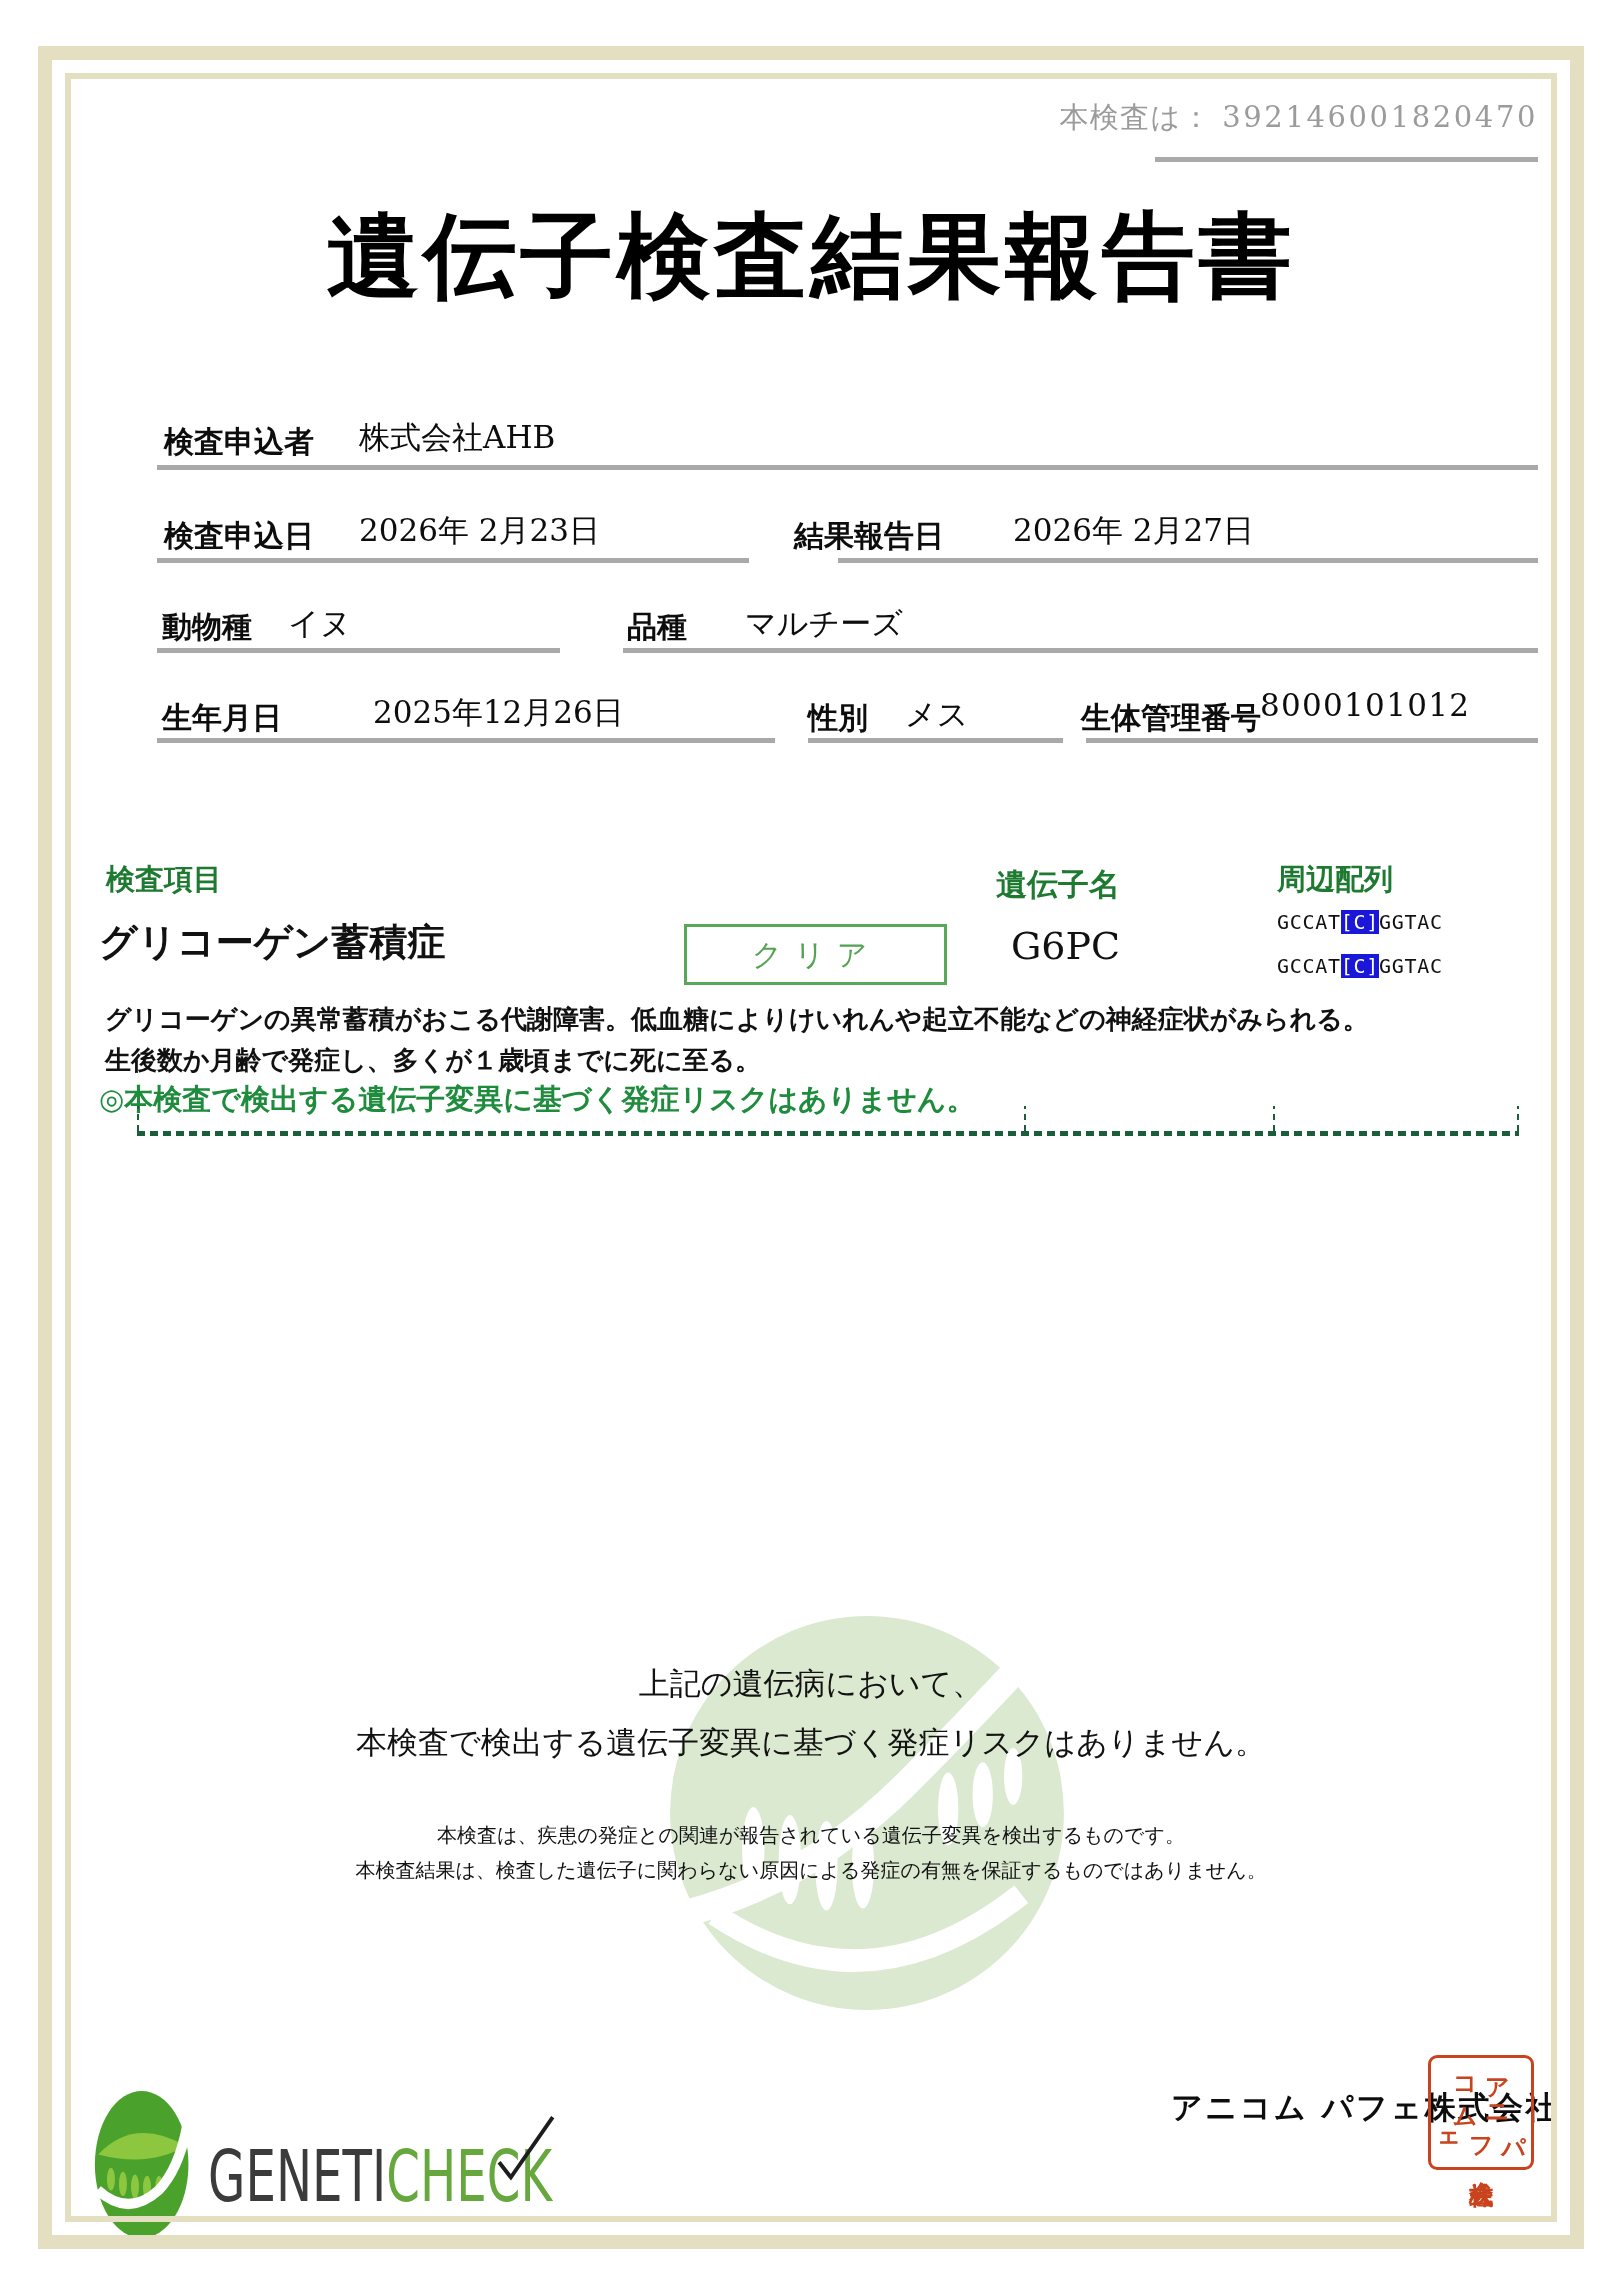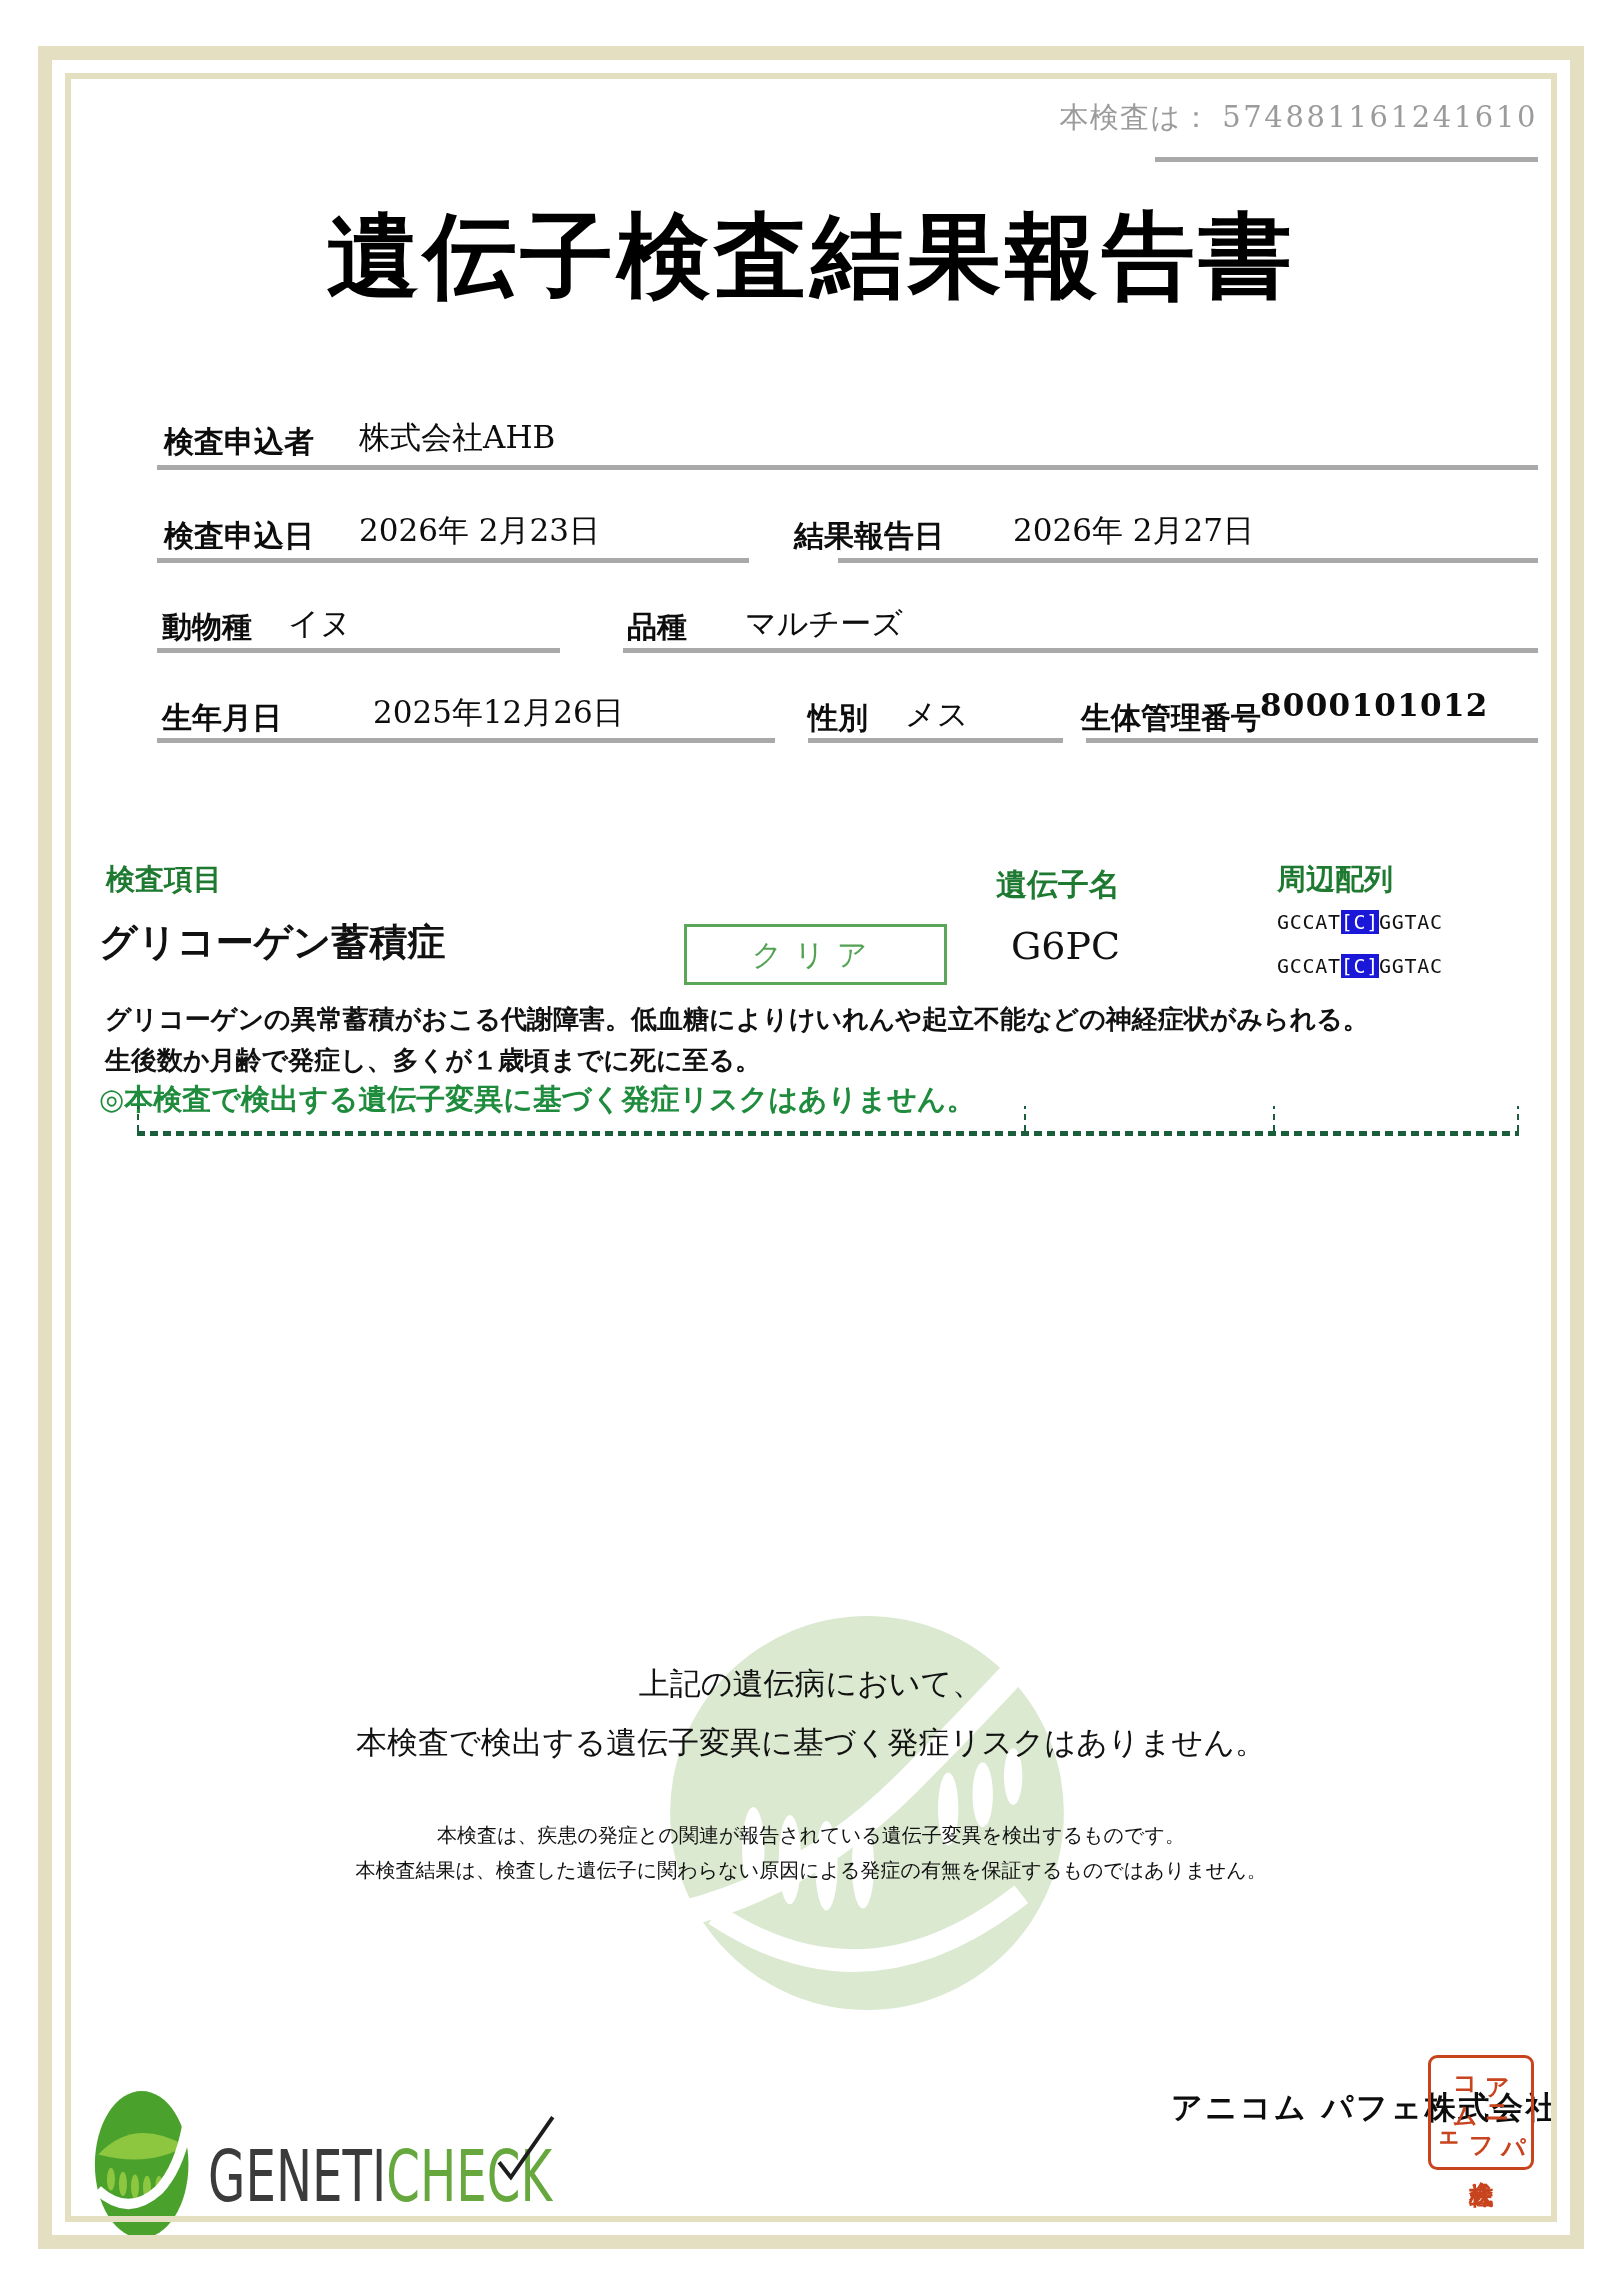--- a/index.html
+++ b/index.html
@@ -62,21 +62,21 @@
     <ellipse cx="62" cy="123" rx="5.5" ry="22" fill="#ffffff"></ellipse>
     <ellipse cx="80" cy="126" rx="5.5" ry="22" fill="#ffffff"></ellipse>
     <ellipse cx="98" cy="126" rx="5.5" ry="21" fill="#ffffff"></ellipse>
     <ellipse cx="140" cy="98" rx="5" ry="18" fill="#ffffff"></ellipse>
     <ellipse cx="157" cy="91" rx="5" ry="16" fill="#ffffff"></ellipse>
     <ellipse cx="172" cy="82" rx="4.5" ry="14" fill="#ffffff"></ellipse>
   </svg>
 
   <div class="abs mgmt" style="right:84px;top:98px;text-align:right;">
     <span>本検査は：</span>
-    <span style="letter-spacing:2.6px;">574881161241610</span>
+    <span style="letter-spacing:2.6px;">392146001820470</span>
   </div>
   <div class="u" style="left:1155px;width:383px;top:157px;height:5.2px;"></div>
 
   <div class="abs title">遺伝子検査結果報告書</div>
 
   <div class="abs label" style="left:164px;top:422px;text-align:center;">検査申込者</div>
   <div class="abs value" style="left:359px;top:417px;">株式会社AHB</div>
   <div class="u" style="left:157px;width:1381px;top:465px;"></div>
 
   <div class="abs label" style="left:164px;top:516px;">検査申込日</div>
@@ -93,21 +93,21 @@
   <div class="abs value" style="left:745px;top:603px;">マルチーズ</div>
   <div class="u" style="left:623px;width:915px;top:648px;"></div>
 
   <div class="abs label" style="left:162px;top:698px;">生年月日</div>
   <div class="abs value" style="left:373px;top:692px;">2025年12月26日</div>
   <div class="u" style="left:157px;width:618px;top:738px;"></div>
   <div class="abs label" style="left:808px;top:698px;">性別</div>
   <div class="abs value" style="left:905px;top:694px;">メス</div>
   <div class="u" style="left:808px;width:255px;top:738px;"></div>
   <div class="abs label" style="left:1081px;top:698px;">生体管理番号</div>
-  <div class="abs value" style="left:1260px;top:687px;letter-spacing:1.3px;font-weight:bold;">8000101012</div>
+  <div class="abs value" style="left:1260px;top:687px;letter-spacing:1.3px;">8000101012</div>
   <div class="u" style="left:1086px;width:452px;top:738px;"></div>
 
   <div class="abs green" style="left:106px;top:860px;font-size:29px;">検査項目</div>
   <div class="abs green" style="left:996px;top:864px;font-size:31px;">遺伝子名</div>
   <div class="abs green" style="left:1277px;top:860px;font-size:29px;">周辺配列</div>
 
   <div class="abs" style="left:99px;top:917px;font-size:38px;font-weight:700;z-index:2;">グリコーゲン蓄積症</div>
 
   <div class="abs result-box">クリア</div>
 

